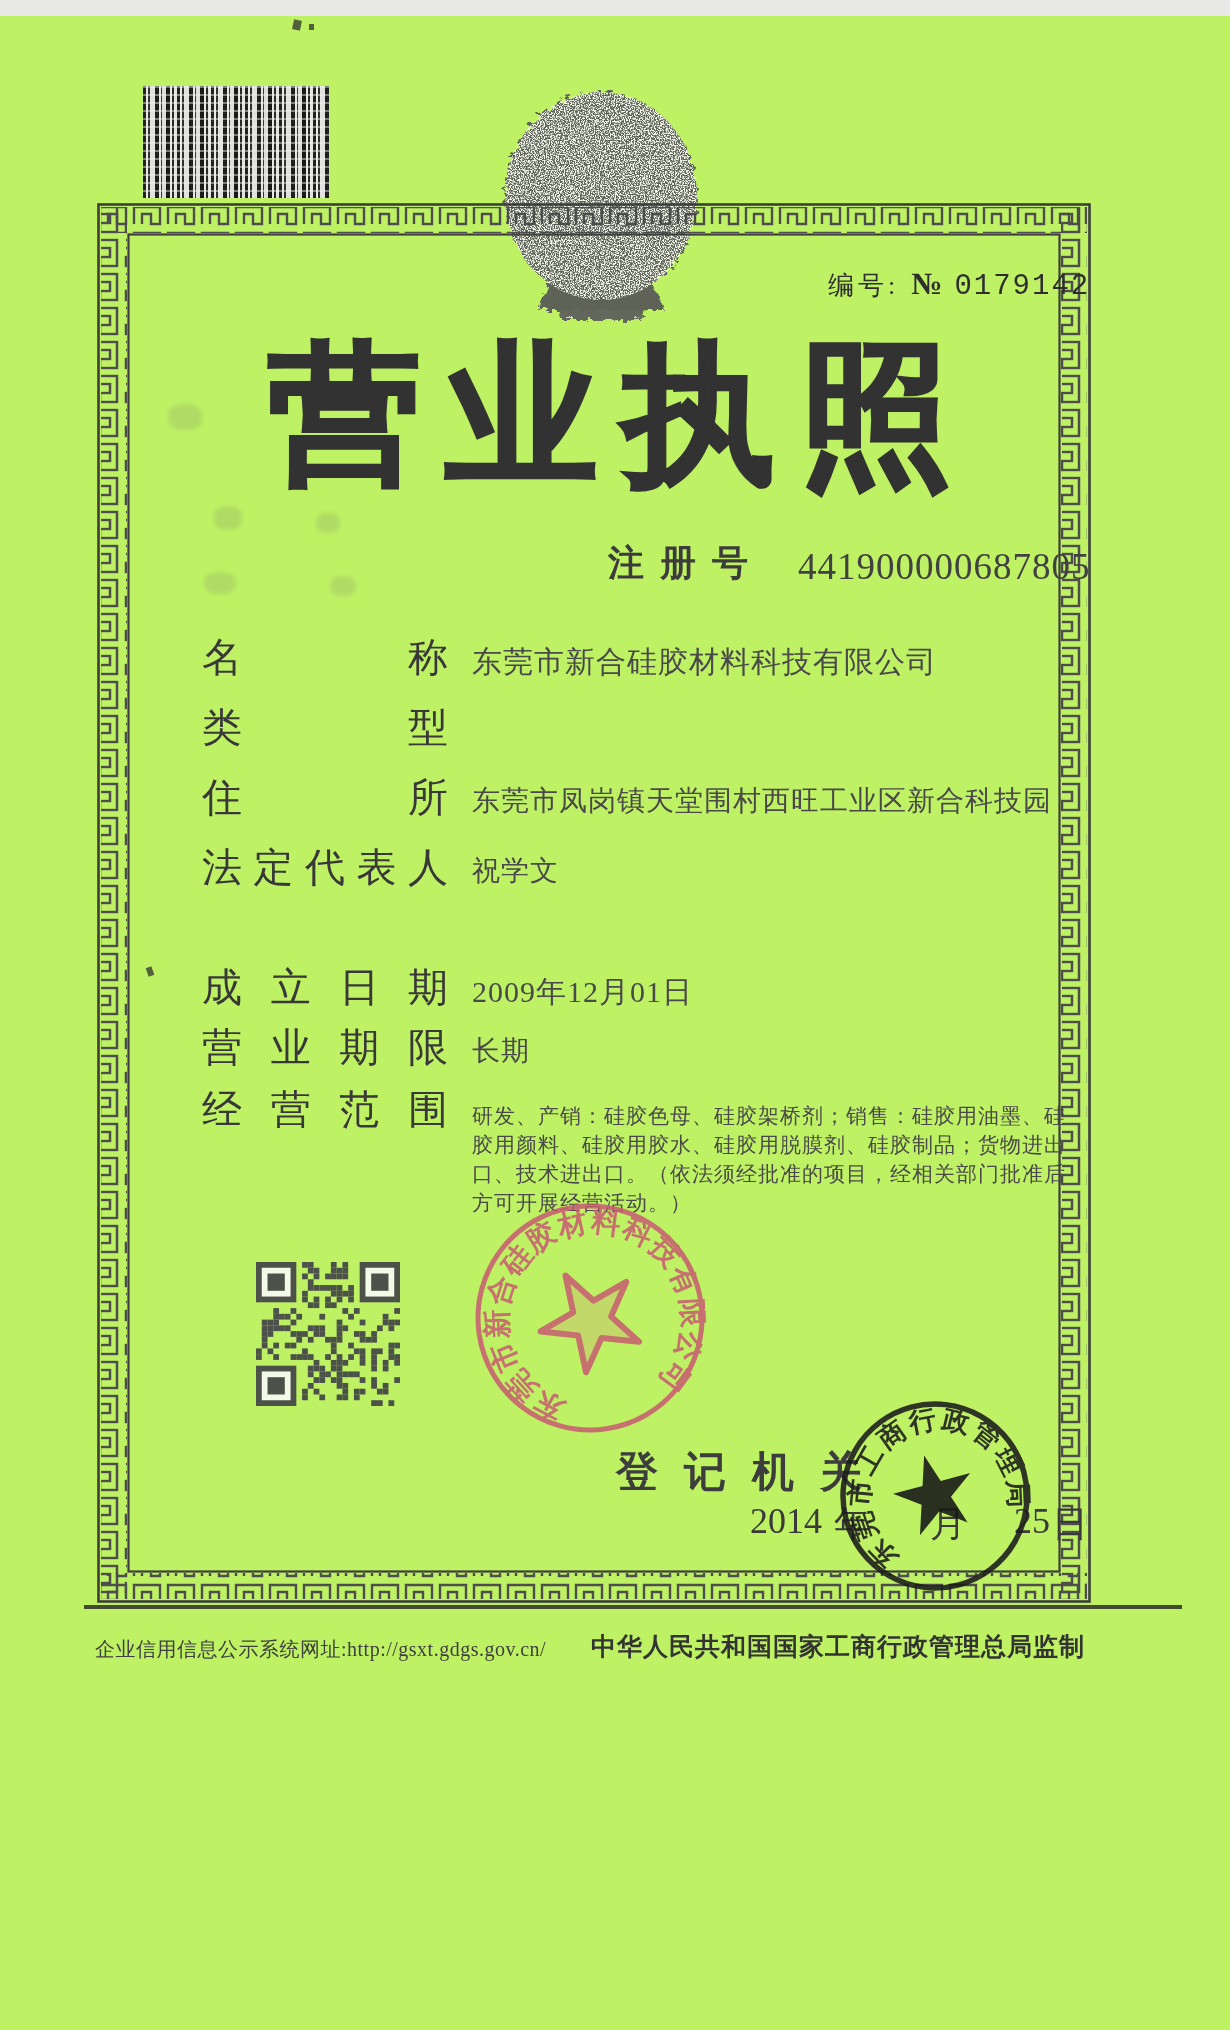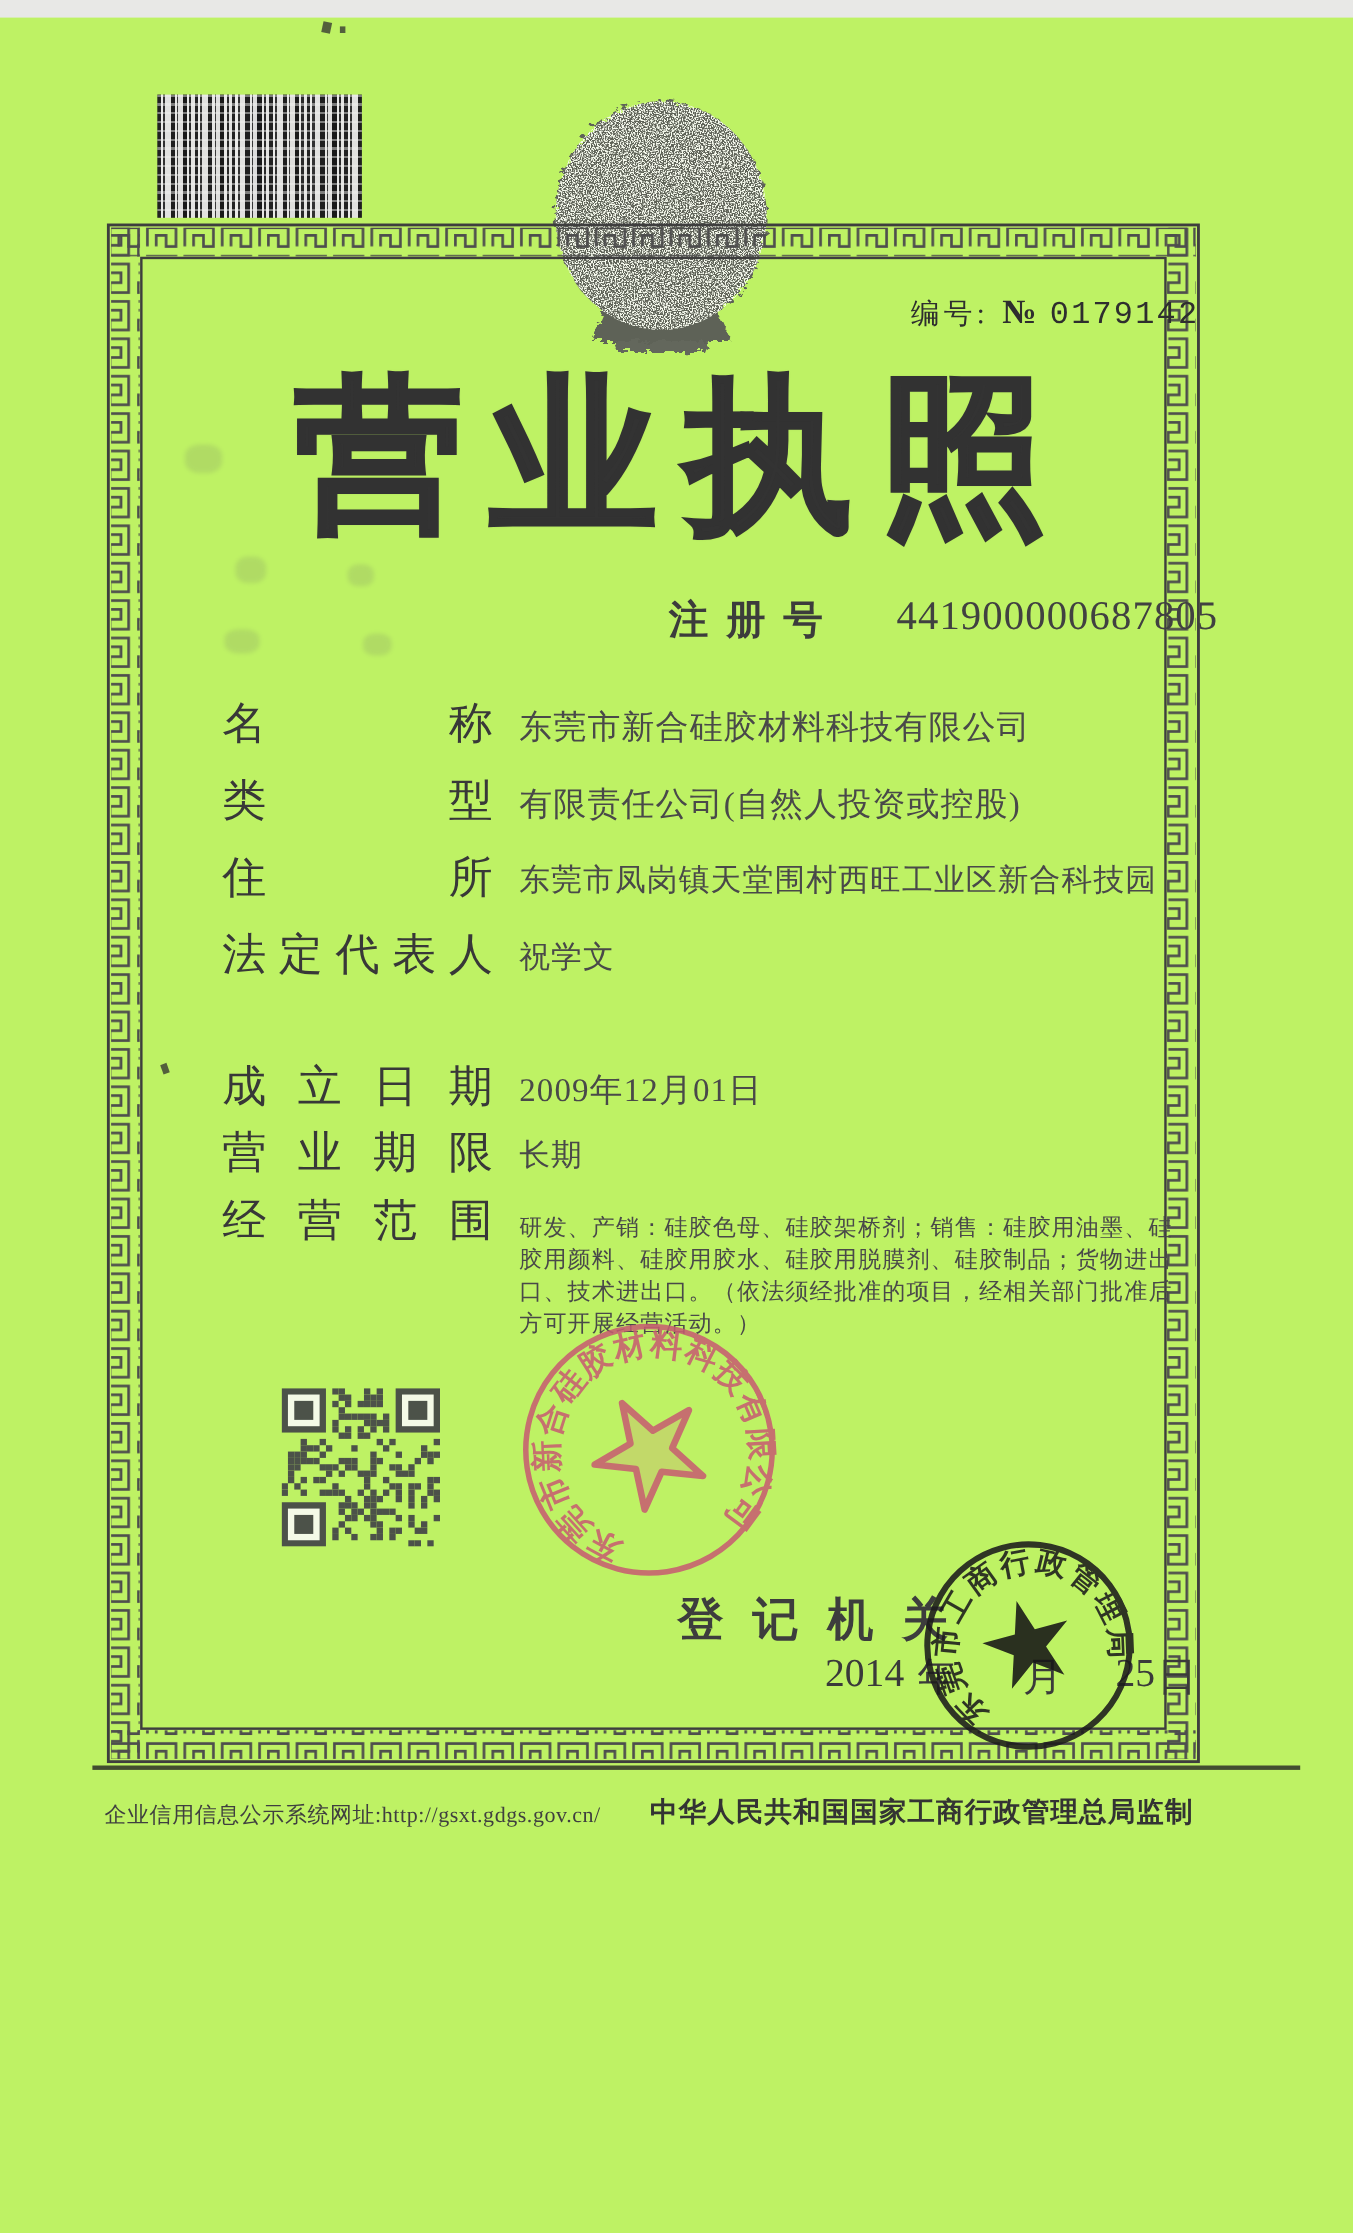--- a/index.html
+++ b/index.html
@@ -31,21 +31,21 @@
   .serial-number{font-family:"Liberation Mono","DejaVu Sans Mono",monospace;font-size:29px;letter-spacing:2px;}
   
   .title{
     position:absolute;left:98px;top:322px;width:992px;text-align:center;
     font-family:"Liberation Sans","DejaVu Sans",sans-serif;
     font-size:152px;line-height:1;font-weight:900;color:#333;
     letter-spacing:25px;text-indent:25px;transform:translateX(16px);
     -webkit-text-stroke:3px #323232;text-shadow:0 0 2px rgba(40,40,40,.55);
   }
   
-  .regno-row{position:absolute;left:608px;top:523px;display:flex;align-items:flex-start;gap:51px;color:#3c3c3c;}
+  .regno-row{position:absolute;left:608px;top:523px;display:flex;align-items:flex-end;gap:34px;color:#3c3c3c;}
   .regno-label{font-size:36px;font-weight:bold;letter-spacing:16px;}
   .regno-value{font-size:37px;letter-spacing:1px;color:#414141;}
   
   .field-row{position:absolute;left:202px;display:flex;align-items:flex-start;}
   .field-label{
     width:246px;flex:0 0 246px;font-size:40px;font-weight:normal;line-height:1.1;color:#383838;
     text-align:justify;text-align-last:justify;text-justify:inter-character;
   }
   .field-value{margin-left:24px;color:#494949;line-height:1.2;padding-top:8px;letter-spacing:1px;}
   .scope-value{width:596px;line-height:1.38;padding-top:14px;letter-spacing:1px;}
@@ -129,21 +129,20 @@
     <span class="regno-label">注册号</span>
     <span class="regno-value">441900000687805</span>
   </div>
 
   <div class="field-row" style="top:620px">
     <div class="field-label">名称</div>
     <div class="field-value" style="font-size:30px">东莞市新合硅胶材料科技有限公司</div>
   </div>
   <div class="field-row" style="top:690px">
     <div class="field-label">类型</div>
-    <div class="field-value" style="font-size:30px">有限责任公司(自然人投资或控股)</div>
   </div>
   <div class="field-row" style="top:760px">
     <div class="field-label">住所</div>
     <div class="field-value" style="font-size:28px">东莞市凤岗镇天堂围村西旺工业区新合科技园</div>
   </div>
   <div class="field-row" style="top:830px">
     <div class="field-label">法定代表人</div>
     <div class="field-value" style="font-size:28px">祝学文</div>
   </div>
   <div class="field-row" style="top:950px">

